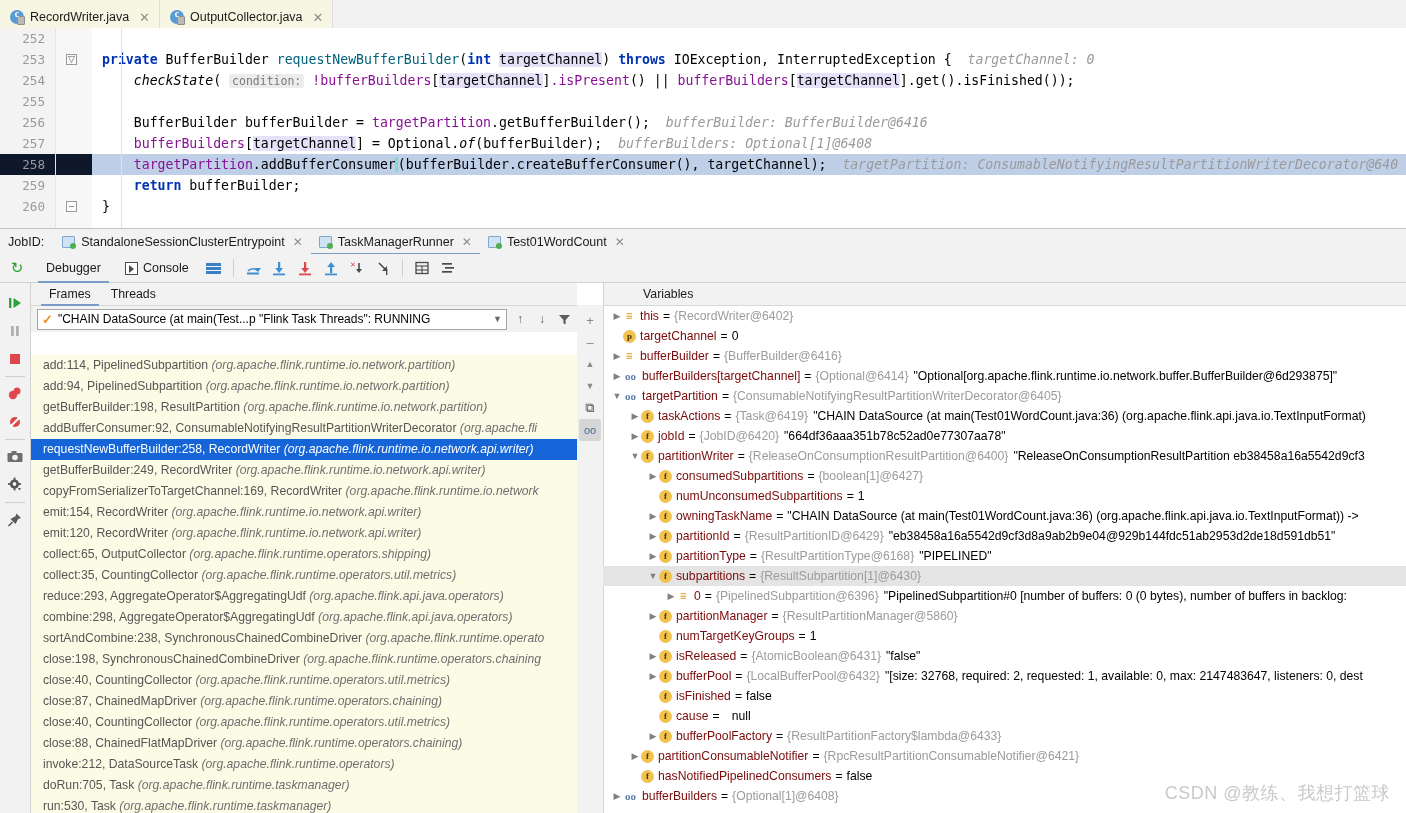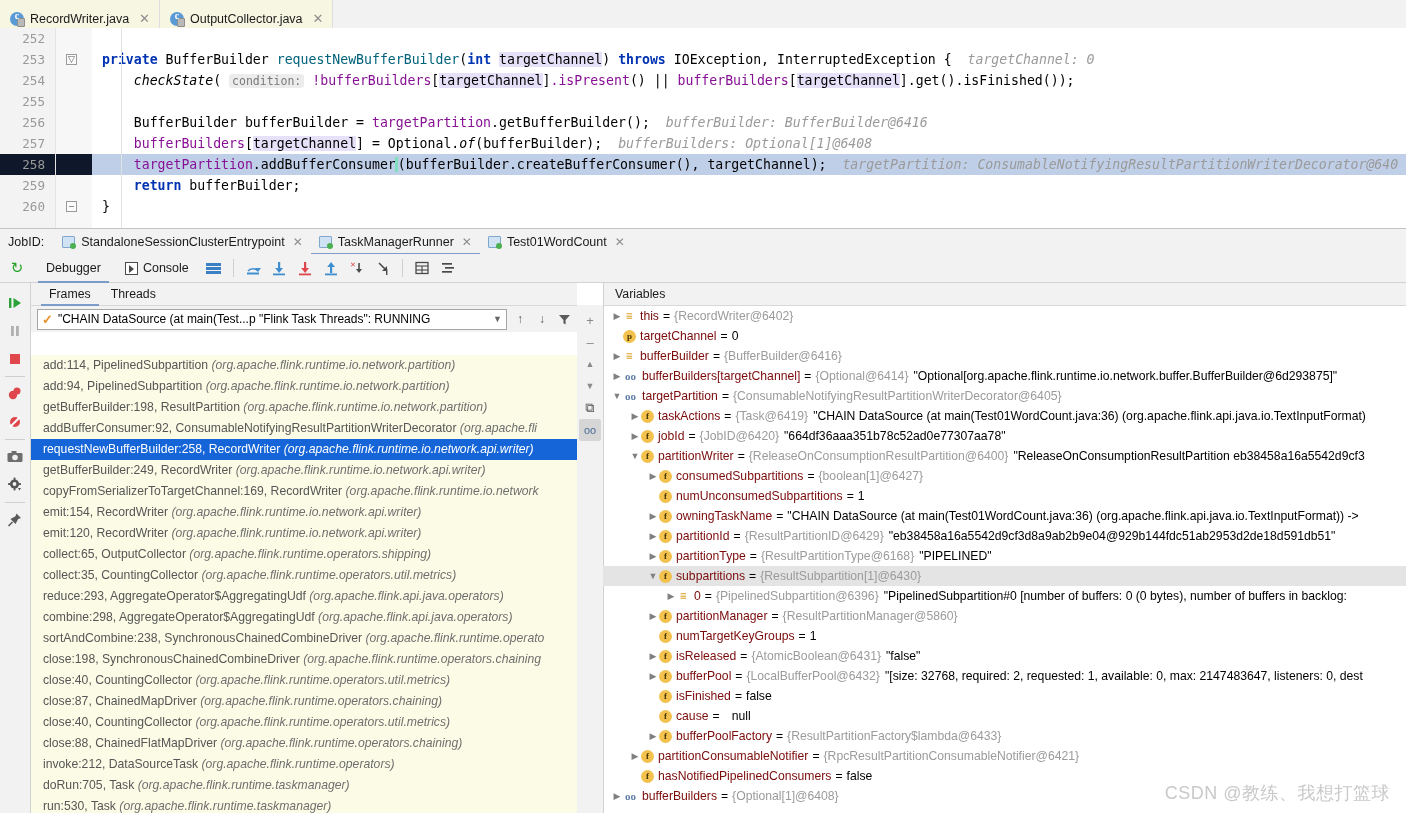--- a/index.html
+++ b/index.html
@@ -12,21 +12,21 @@
     font-size: 12px;
     color: #000000;
   }
   #root { position: relative; width: 1406px; height: 813px; }
 
   
   .editor-tabs {
     position: absolute; left: 0; top: 0; width: 1406px; height: 38px;
     background: #f2f2f2;
     display: flex; align-items: stretch;
-    border-bottom: 1px solid #6d28d9;
+    border-bottom: 4px solid #6d28d9;
   }
   .etab {
     display: flex; align-items: center; gap: 6px;
     padding: 0 9px 0 10px;
     background: #f7f6e3;
     border-right: 1px solid #dedede;
     font-size: 12.5px;
     color: #1a1a1a;
     position: relative;
     cursor: default;
@@ -227,21 +227,21 @@
 
   
   .vars-panel {
     position:absolute; left:603px; top:283px; width:803px; height:530px;
     background:#ffffff;
   }
   .vars-tabbar {
     height:23px; background:#f2f2f2; display:flex; align-items:center;
     padding-left:8px; border-bottom:1px solid #d8d8d8;
   }
-  .vars-tab { font-size:12.3px; color:#1a1a1a; padding:0 4px; }
+  .vars-tab { font-size:12.3px; color:#1a1a1a; padding:0 4px;margin-left:28px; }
   .vars-list {
     position:absolute; left:0; top:23px; width:803px; height:507px;
     overflow:hidden; font-size:12.2px;
   }
   .var-row {
     height:20px; line-height:20px; white-space:nowrap; overflow:hidden;
     display:flex; align-items:center; padding-right:4px;
   }
   .var-row.sel { background:#e4e4e4; }
   .tri {

